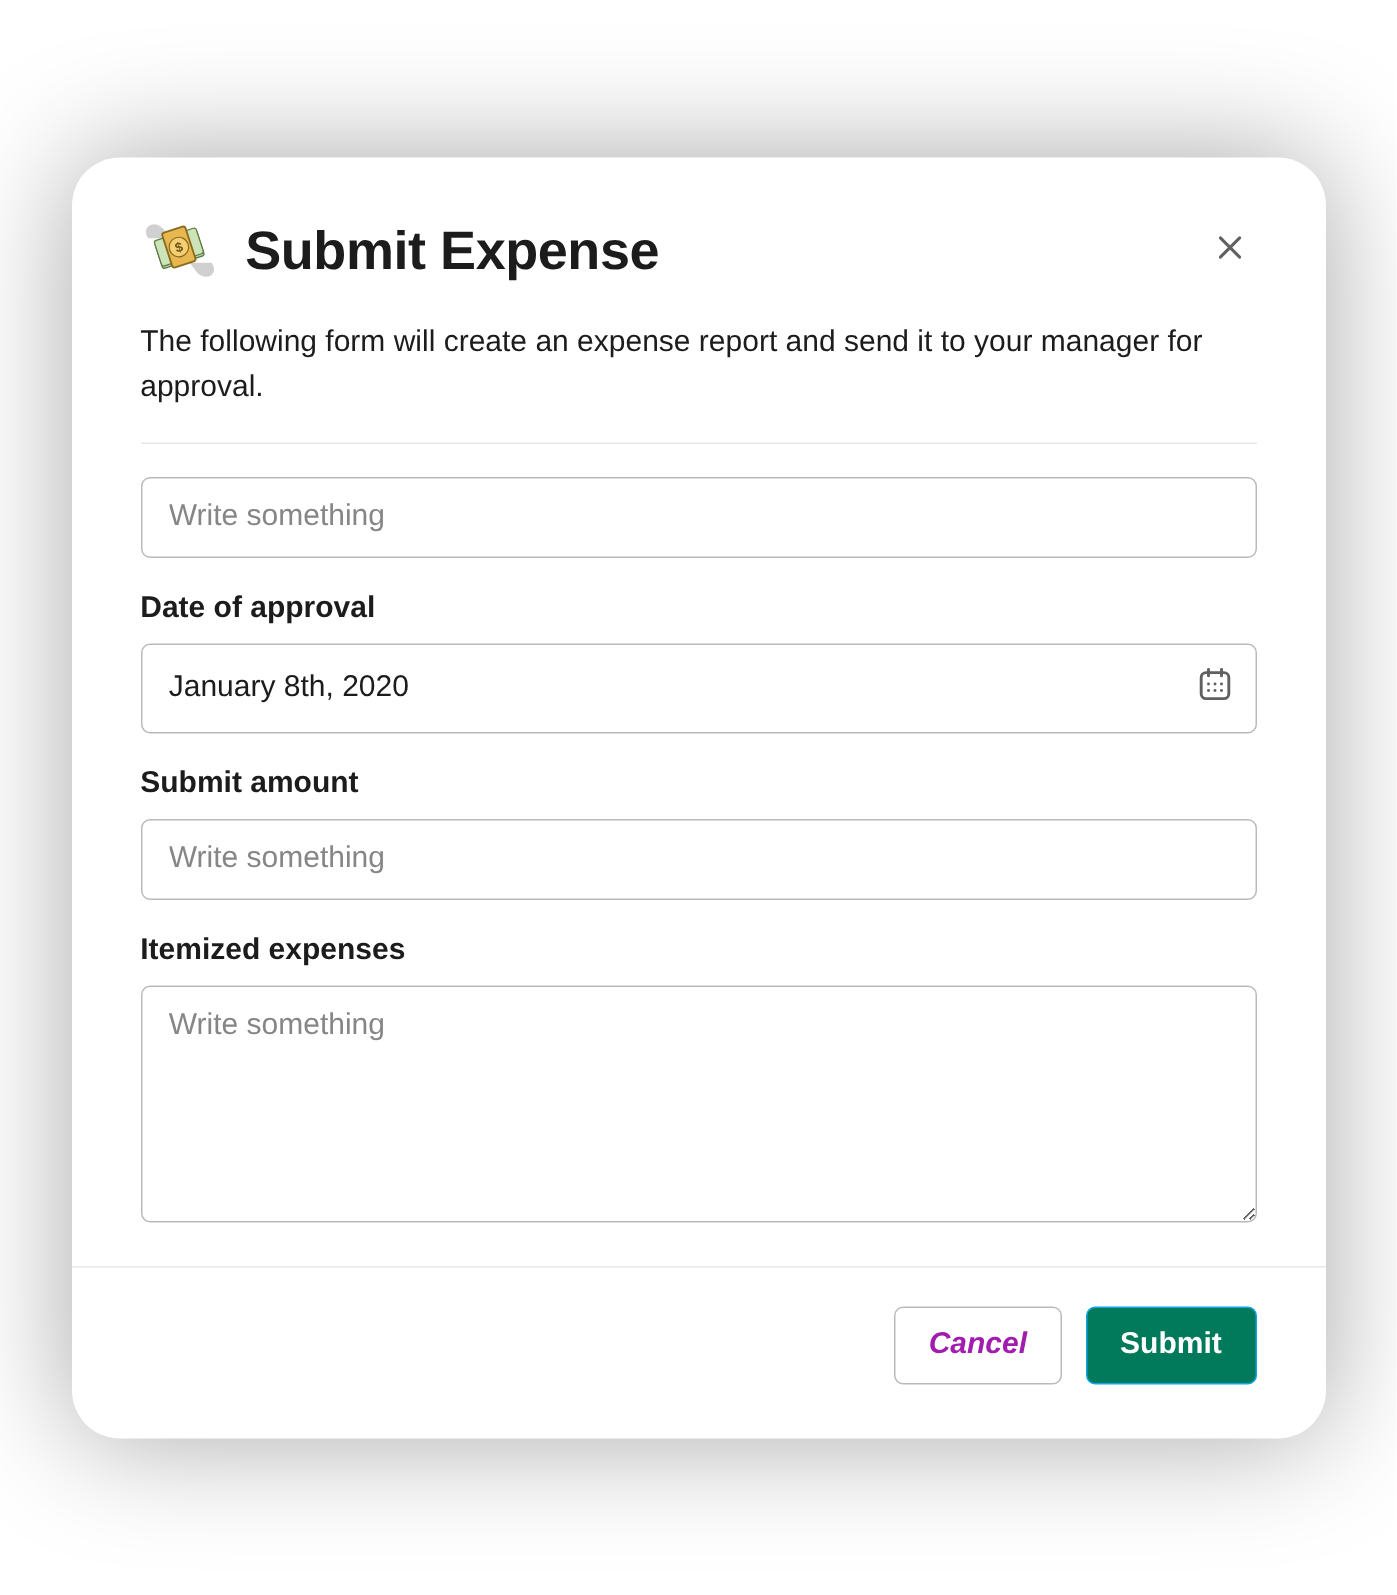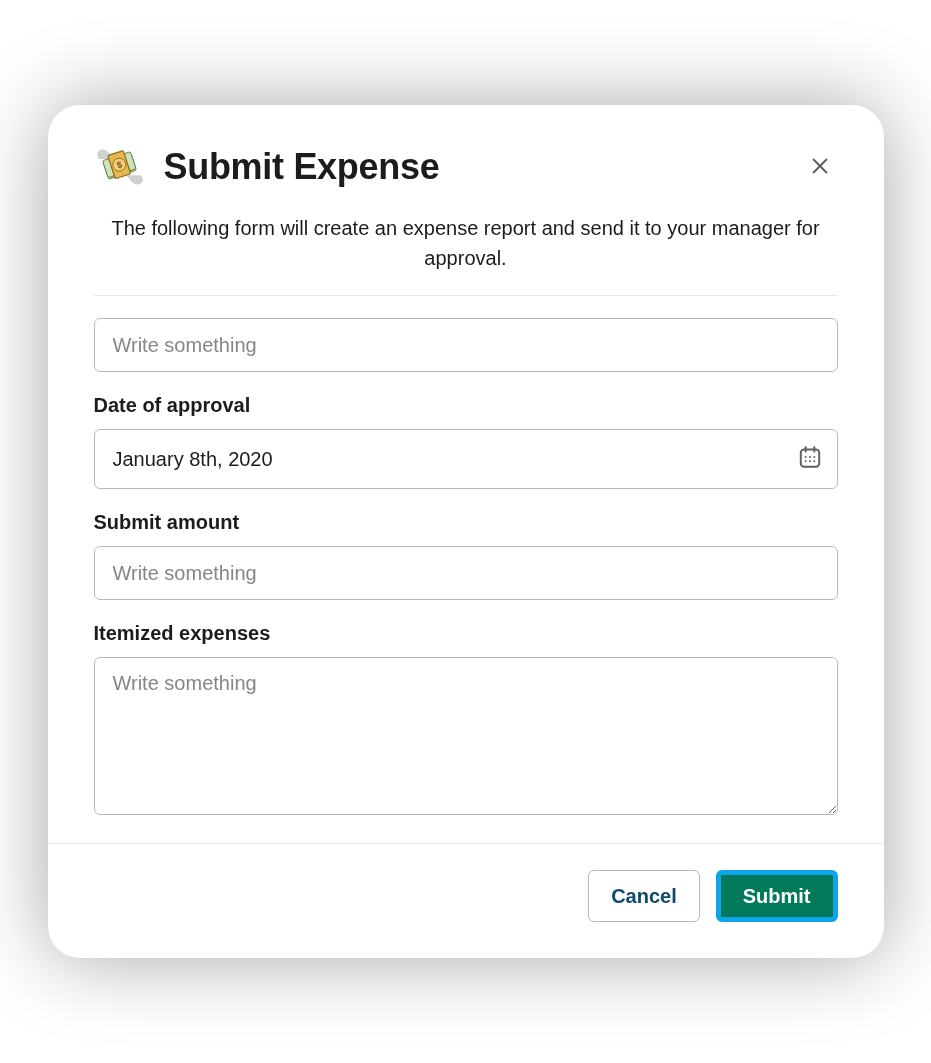--- a/index.html
+++ b/index.html
@@ -58,21 +58,20 @@
       border-radius: 6px;
     }
     .modal-body {
       padding: 0 46px 24px 46px;
     }
     .description {
       font-size: 20px;
       line-height: 1.5;
       color: #1d1c1d;
       margin-bottom: 22px;
-      text-align: center;
     }
     .divider {
       border: none;
       border-top: 1px solid #e8e8e8;
       margin-bottom: 22px;
     }
     .field {
       margin-bottom: 22px;
     }
     .field-label {
@@ -145,27 +144,28 @@
       font-size: 20px;
       font-weight: 700;
       cursor: pointer;
       font-family: inherit;
       display: inline-flex;
       align-items: center;
       justify-content: center;
     }
     .btn-secondary {
       background: #ffffff;
-      color: #0c4a6e;
-      border: 1px solid #bababa;
+      color: #a21caf;
+      border: 1px solid #bababa;
+      font-style: italic;
     }
     .btn-primary {
       background: #007a5a;
       color: #ffffff;
-      border: 5px solid #0ea5e9;
+      border: 1px solid #0ea5e9;
     }
   </style>
 </head>
 <body>
 
 <div class="modal-shadow-wrap">
   <div class="modal">
 
     <div class="modal-header">
       <span class="header-icon">

